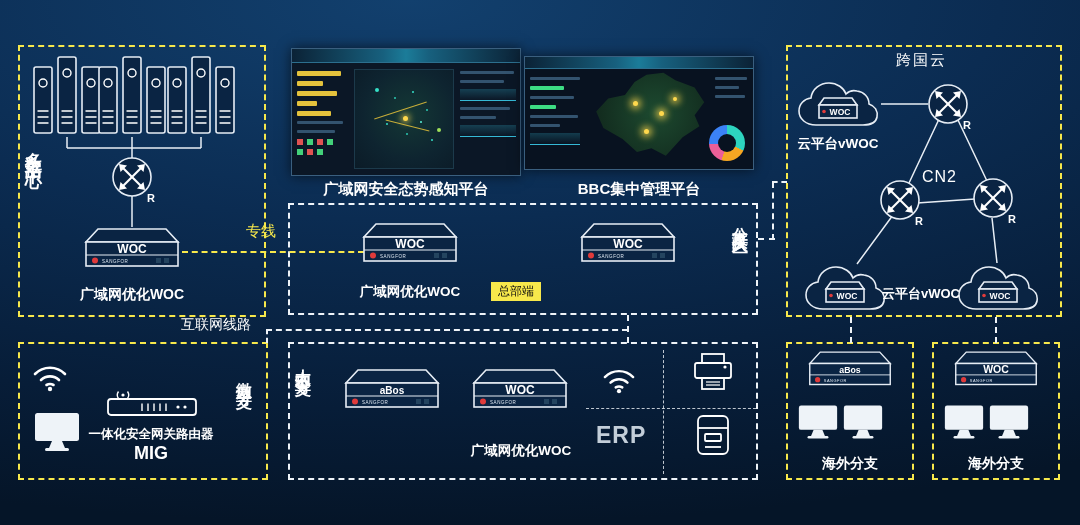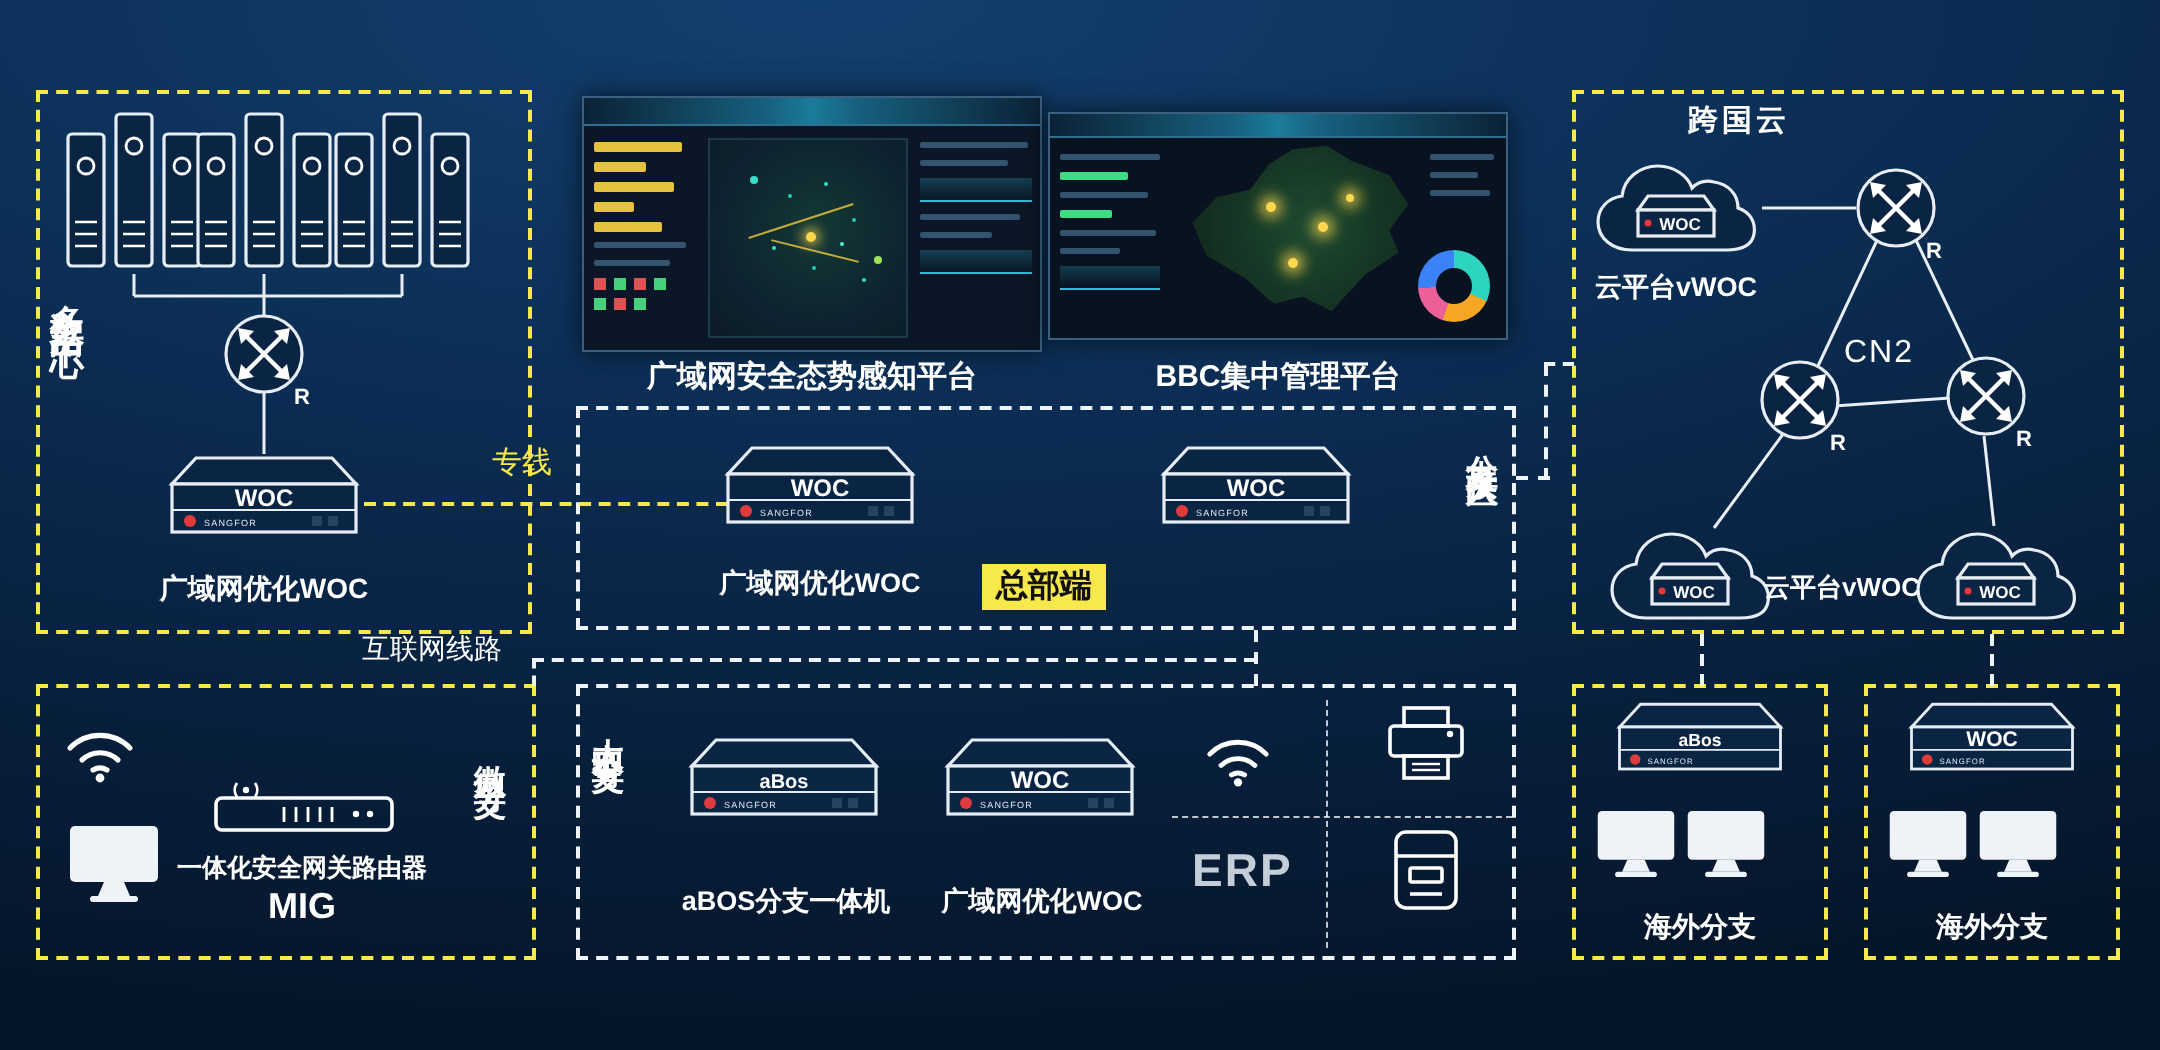--- a/index.html
+++ b/index.html
@@ -7,21 +7,21 @@
   #stage{position:relative;width:1080px;height:525px;overflow:hidden;color:#fff;
     background:radial-gradient(130% 100% at 38% 0%,#12406e 0%,#0b2c52 42%,#071d38 78%,#051528 100%)}
   .abs{position:absolute}
   .box-y{border:2px dashed #f7e84b}
   .box-w{border:2px dashed #eef3f8}
   .cap{color:#fff;font-weight:bold;text-align:center;line-height:1.15}
   .vlabel{writing-mode:vertical-rl;text-orientation:upright;color:#fff;font-weight:bold;letter-spacing:5px}
   .hline{border-top:2px dashed #eef3f8}
   .vline{border-left:2px dashed #eef3f8}
   .hline-y{border-top:2px dashed #f7e84b}
-  .badge{background:#f7e84b;color:#101010;font-weight:bold;font-size:16px;padding:1px 7px;display:inline-block}
+  .badge{background:#f7e84b;color:#101010;font-weight:normal;font-size:12px;padding:1px 7px;display:inline-block}
   .devface{fill:#0a2443;stroke:#e6edf5;stroke-width:1.6}
   .devname{fill:#ffffff;font-size:12px;font-weight:bold;font-family:"Liberation Sans",sans-serif}
   .devname-s{fill:#ffffff;font-size:10px;font-weight:bold;font-family:"Liberation Sans",sans-serif}
   .cloudname{fill:#ffffff;font-size:8.5px;font-weight:bold;font-family:"Liberation Sans",sans-serif}
   .brandtxt{fill:#dfe8f2;font-size:4.5px;letter-spacing:.6px;font-family:"Liberation Sans",sans-serif}
   .rlabel{fill:#ffffff;font-size:11px;font-weight:bold;font-family:"Liberation Sans",sans-serif}
   .lineicon{fill:none;stroke:#ffffff;stroke-width:1.8}
   .panel{background:#0b1726;border:1px solid #3a5f7f;box-shadow:0 0 12px rgba(0,0,0,.6)}
   .ph{height:14px;background:linear-gradient(90deg,#0b2236 0%,#17607e 40%,#1b7c99 50%,#17607e 60%,#0b2236 100%);border-bottom:1px solid #2c6f8e}
   .bar{height:5px;background:#e4c23c;margin:0 0 5px;border-radius:1px}
@@ -224,21 +224,21 @@
     <circle cx="11" cy="33.5" r="3" fill="#e03b3b"></circle>
     <text x="18" y="36" class="brandtxt">SANGFOR</text>
     <rect x="72" y="31" width="5" height="5" fill="#24445f"></rect>
       <rect x="80" y="31" width="5" height="5" fill="#24445f"></rect>
     <text x="48" y="26" class="devname" text-anchor="middle">WOC</text>
   </svg>
   <div class="abs cap" style="left:330px;top:284px;width:160px;font-size:13.5px">广域网优化WOC</div>
   <div class="abs badge" style="left:491px;top:282px">总部端</div>
   <div class="abs vlabel" style="left:729px;top:214px;font-size:16px;letter-spacing:3px">分支接入区</div>
 
-  <div class="abs" style="left:844px;top:51px;font-weight:bold;font-size:15px;letter-spacing:2px">跨国云</div>
+  <div class="abs" style="left:896px;top:51px;font-weight:normal;font-size:15px;letter-spacing:2px">跨国云</div>
 
   <svg class="abs" style="left:794px;top:78px" width="88" height="56" viewBox="0 0 88 56">
     <path class="devface" stroke-width="2" d="M22,47 C12,47 5,41 5,33 C5,26 10,21 17,20 C18,11 26,5 35,5 C43,5 50,10 52,16 C55,13 59,12 63,13 C70,14 75,19 75,26 C81,28 84,33 83,39 C82,45 76,47 69,47 Z"></path>
     <polygon points="30,20 58,20 63,27 25,27" class="devface" stroke-width="1.3"></polygon>
     <rect x="25" y="27" width="38" height="13" class="devface" stroke-width="1.3"></rect>
     <circle cx="30" cy="33.5" r="1.8" fill="#e03b3b"></circle>
     <text x="46" y="37" class="cloudname" text-anchor="middle">WOC</text>
   </svg>
   <div class="abs cap" style="left:780px;top:136px;width:116px;font-size:13.5px">云平台vWOC</div>
 
@@ -349,21 +349,20 @@
   <svg class="abs" style="left:472px;top:368px" width="96" height="54" viewBox="0 0 96 54">
     <polygon points="14,2 82,2 94,15 2,15" class="devface"></polygon>
     <rect x="2" y="15" width="92" height="24" class="devface"></rect>
     <line x1="2" y1="28" x2="94" y2="28" stroke="#e6edf5" stroke-width="1"></line>
     <circle cx="11" cy="33.5" r="3" fill="#e03b3b"></circle>
     <text x="18" y="36" class="brandtxt">SANGFOR</text>
     <rect x="72" y="31" width="5" height="5" fill="#24445f"></rect>
       <rect x="80" y="31" width="5" height="5" fill="#24445f"></rect>
     <text x="48" y="26" class="devname" text-anchor="middle">WOC</text>
   </svg>
-  <div class="abs cap" style="left:314px;top:443px;width:158px;font-size:13.5px">aBOS分支一体机</div>
   <div class="abs cap" style="left:442px;top:443px;width:158px;font-size:13.5px">广域网优化WOC</div>
 
   <svg class="abs" style="left:600px;top:362px" width="38" height="32" viewBox="0 0 40 34">
     <g stroke="#fff" stroke-width="2.6" fill="none" stroke-linecap="round">
       <path d="M5,16 A21,21 0 0 1 35,16"></path>
         <path d="M11,22 A13,13 0 0 1 29,22"></path>
         <path d="M16.5,27 A7,7 0 0 1 23.5,27"></path>
     </g>
     <circle cx="20" cy="31" r="2.2" fill="#fff"></circle>
   </svg>

